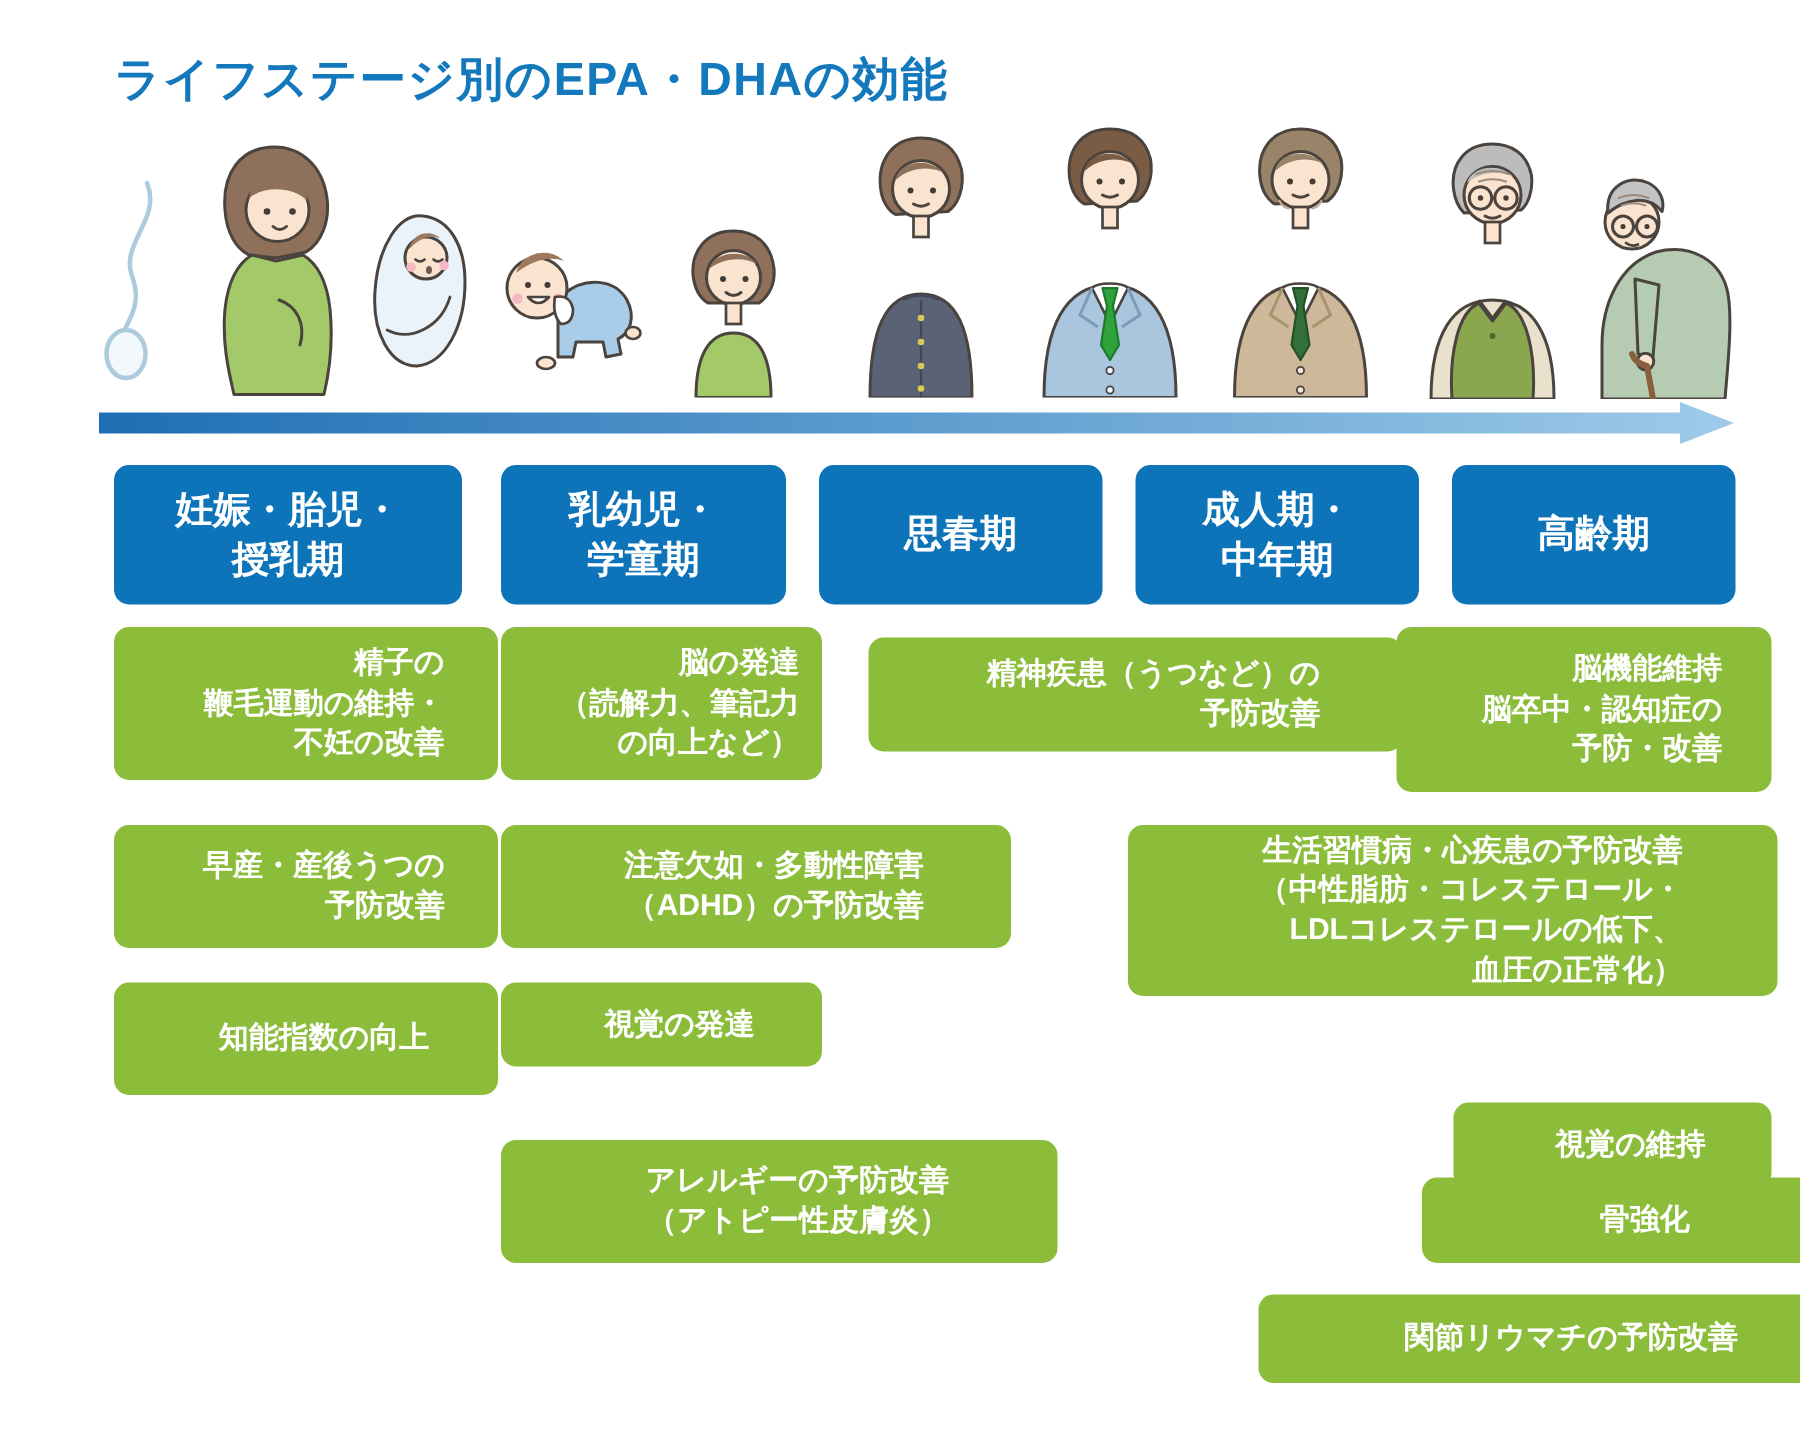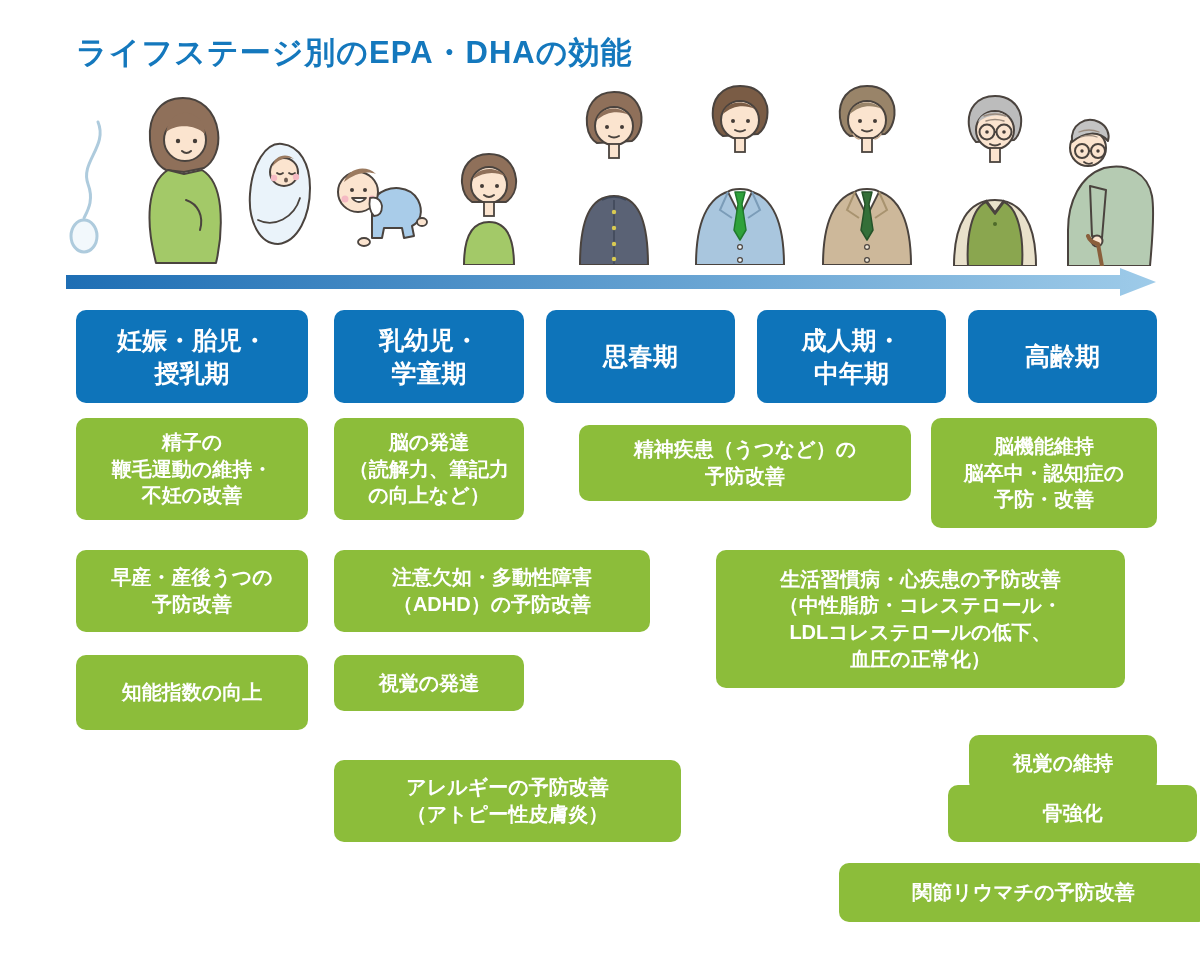--- a/index.html
+++ b/index.html
@@ -7,22 +7,22 @@
           font-family:"Liberation Sans","DejaVu Sans",sans-serif;margin-left:16px;}
   .page-title{position:absolute;left:60px;top:32px;font-size:31px;font-weight:bold;
               color:#1478bd;letter-spacing:1px;white-space:nowrap;}
   .figure{position:absolute;}
   .figure svg{display:block;width:100%;height:100%;}
   .timeline-arrow{position:absolute;left:50px;top:266px;width:1092px;height:32px;}
   .stage{position:absolute;top:310px;height:93px;background:#0e74ba;border-radius:10px;
          display:flex;align-items:center;justify-content:center;text-align:center;
          color:#ffffff;font-weight:bold;font-size:25px;line-height:1.3;white-space:pre-line;}
   .benefit{position:absolute;background:#8cbd3a;border-radius:10px;
-           display:flex;align-items:center;justify-content:center;text-align:center;
-           color:#ffffff;font-weight:bold;font-size:20px;line-height:1.33;white-space:pre-line;}
+           display:flex;align-items:center;justify-content:center;text-align:right;
+           color:#ffffff;font-weight:bold;font-size:20px;line-height:1.33;white-space:pre-line;padding-left:24px;}
 </style>
 </head>
 <body>
 
 <div class="canvas">
 
   <div class="page-title">ライフステージ別のEPA・DHAの効能</div>
 
   <div class="figure" style="left:52px;top:118px;width:46px;height:140px">
     <svg viewBox="0 0 46 140">
@@ -213,21 +213,21 @@
   <div class="benefit" style="left:318px;top:550px;width:316px;height:82px">注意欠如・多動性障害
 （ADHD）の予防改善</div>
   <div class="benefit" style="left:318px;top:655px;width:190px;height:56px">視覚の発達</div>
   <div class="benefit" style="left:318px;top:760px;width:347px;height:82px">アレルギーの予防改善
 （アトピー性皮膚炎）</div>
   <div class="benefit" style="left:563px;top:425px;width:332px;height:76px">精神疾患（うつなど）の
 予防改善</div>
   <div class="benefit" style="left:915px;top:418px;width:226px;height:110px">脳機能維持
 脳卒中・認知症の
 予防・改善</div>
-  <div class="benefit" style="left:700px;top:550px;width:409px;height:138px">生活習慣病・心疾患の予防改善
+  <div class="benefit" style="left:736px;top:550px;width:409px;height:114px">生活習慣病・心疾患の予防改善
 （中性脂肪・コレステロール・
 LDLコレステロールの低下、
 血圧の正常化）</div>
   <div class="benefit" style="left:953px;top:735px;width:188px;height:57px">視覚の維持</div>
   <div class="benefit" style="left:932px;top:785px;width:249px;height:57px">骨強化</div>
   <div class="benefit" style="left:823px;top:863px;width:369px;height:59px">関節リウマチの予防改善</div>
 
 </div>
 
 </body></html>

